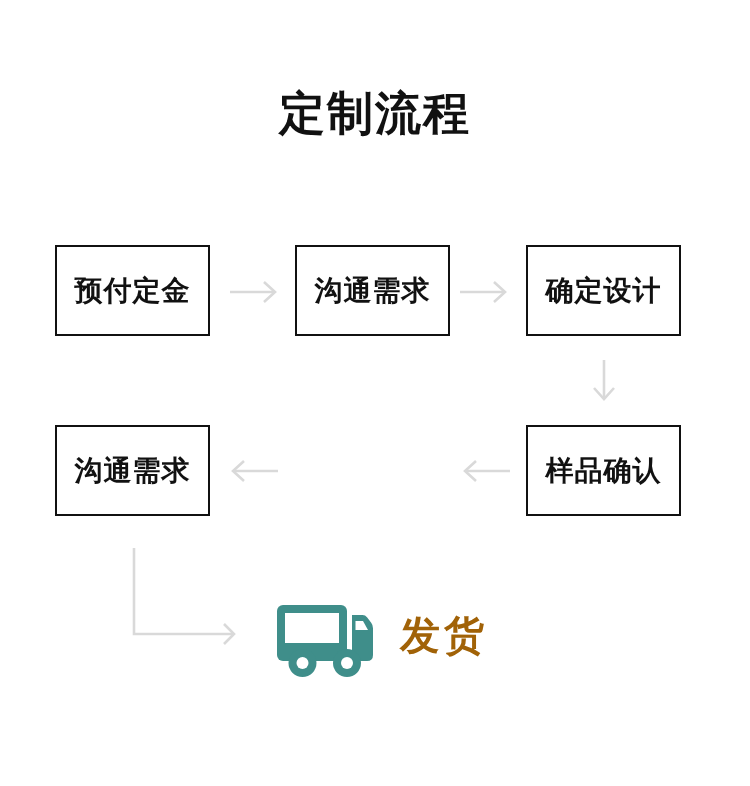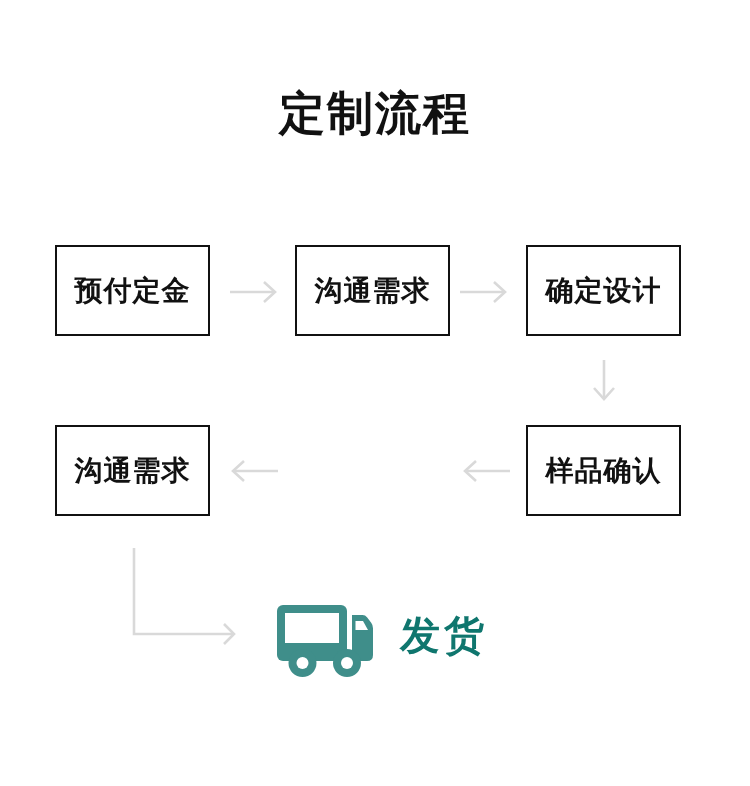--- a/index.html
+++ b/index.html
@@ -58,21 +58,21 @@
   .a-elbow  { left: 128px; top: 545px; }
   .truck { position: absolute; left: 277px; top: 604px; }
   .truck .body { fill: #3F8E8A; }
   .truck .glass { fill: #ffffff; }
   .ship-label {
     position: absolute;
     left: 400px;
     top: 617px;
     font-size: 40px;
     font-weight: 700;
-    color: #0f766e;
+    color: #a16207;
     letter-spacing: 4px;
     line-height: 1.1;
   }
 </style>
 </head>
 <body>
 
 <div class="canvas">
 
   <h1 class="title">定制流程</h1>

